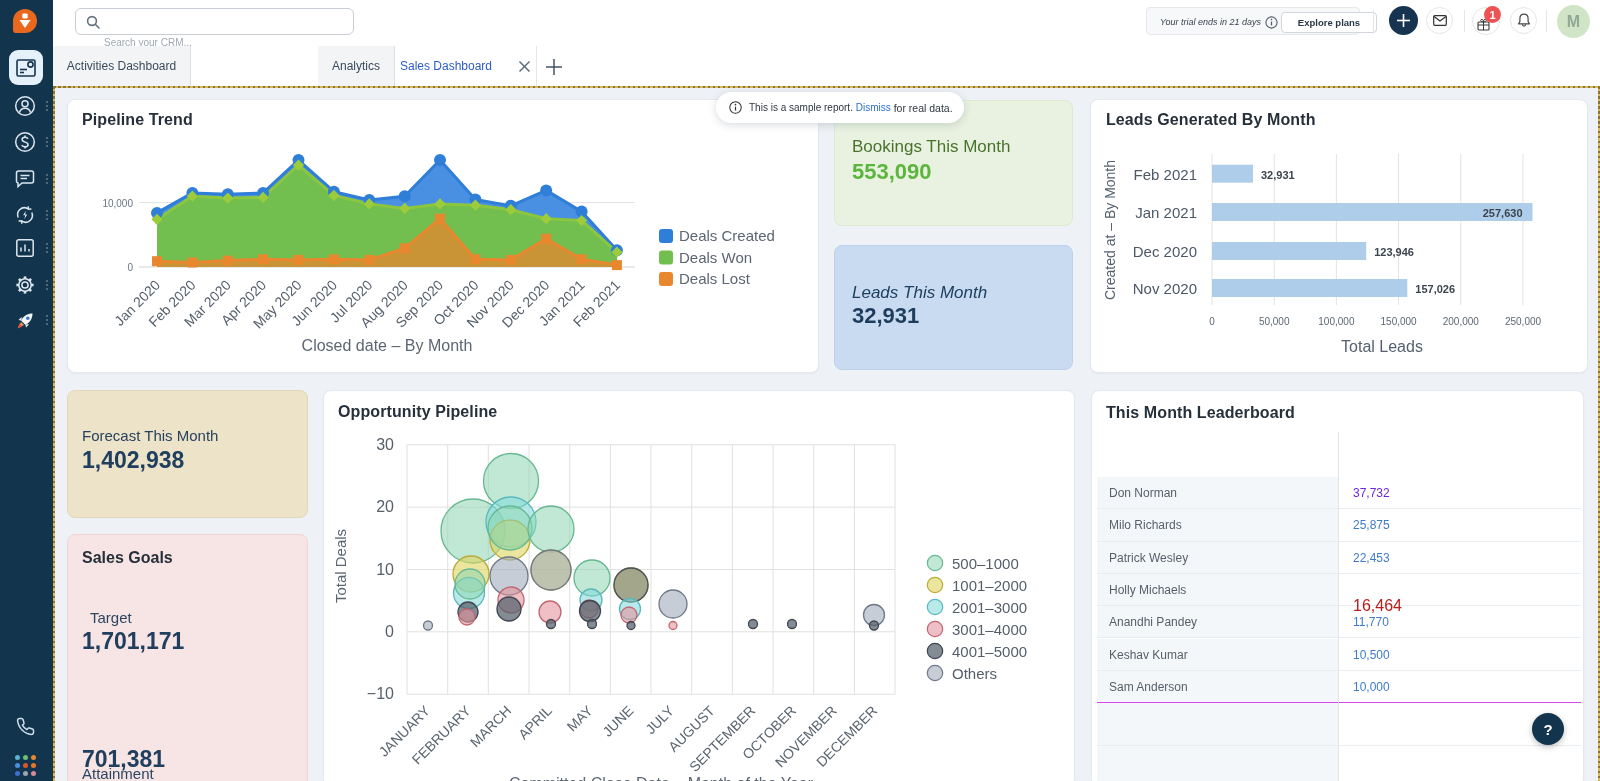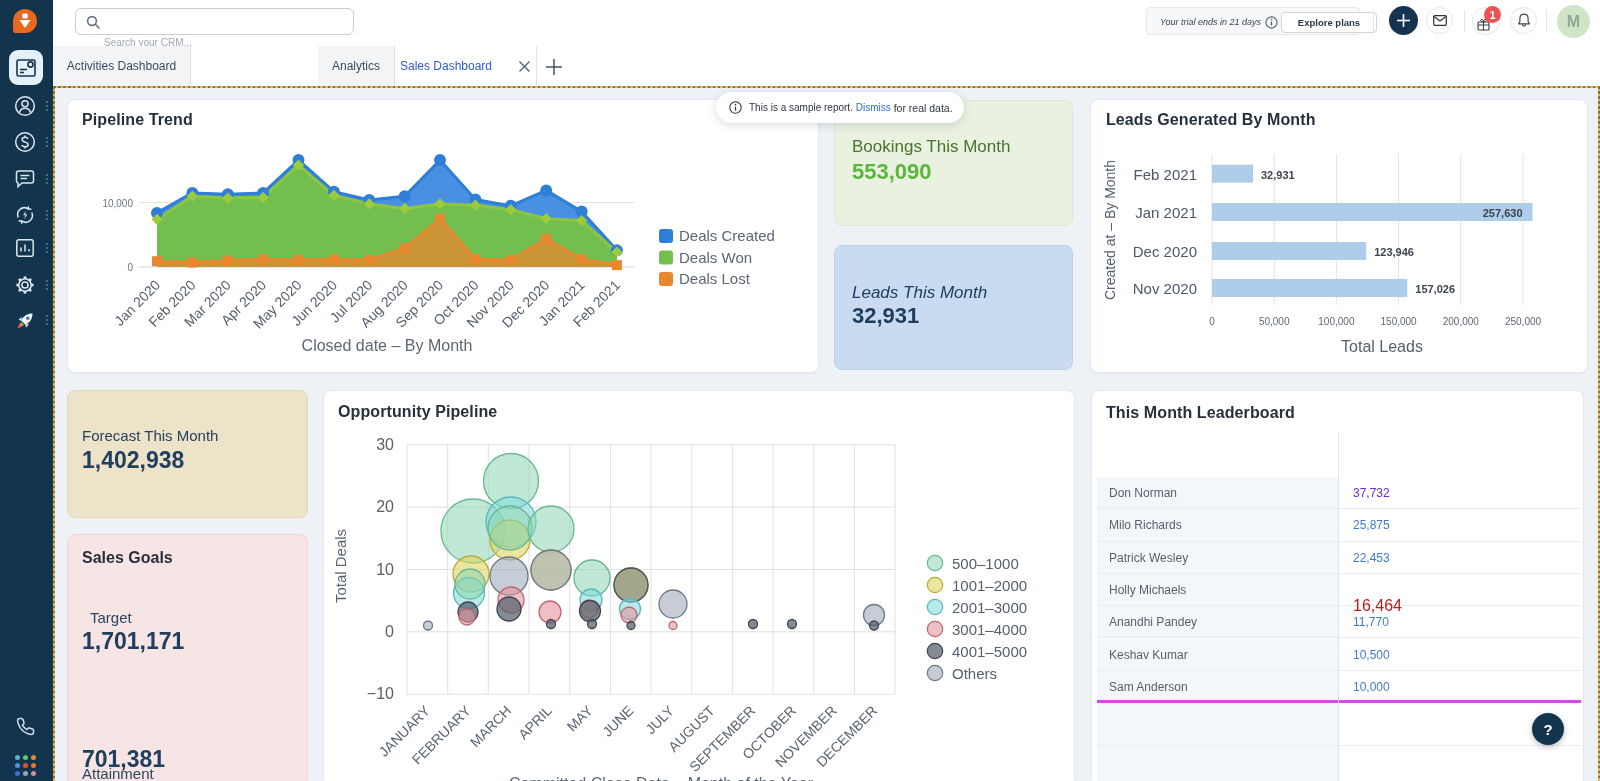--- a/index.html
+++ b/index.html
@@ -408,21 +408,21 @@
 <div class="abs" style="left:5px;top:215.2px;width:484px;height:32.3px;border-bottom:1px solid #e8edf2;">
 <div class="abs" style="left:0;top:0;width:241px;height:100%;background:#f4f7fa;"></div>
 <span class="abs" style="left:12px;top:9px;font-size:12px;color:#57606a;">Anandhi Pandey</span>
 <span class="abs" style="left:256px;top:9px;font-size:12px;color:#3f7cc8;">11,770</span>
     </div>
 <div class="abs" style="left:5px;top:247.5px;width:484px;height:32.3px;border-bottom:1px solid #e8edf2;">
 <div class="abs" style="left:0;top:0;width:241px;height:100%;background:#f4f7fa;"></div>
 <span class="abs" style="left:12px;top:9px;font-size:12px;color:#57606a;">Keshav Kumar</span>
 <span class="abs" style="left:256px;top:9px;font-size:12px;color:#3f7cc8;">10,500</span>
     </div>
-<div class="abs" style="left:5px;top:279.8px;width:484px;height:32.3px;border-bottom:3px solid #d946ef;">
+<div class="abs" style="left:5px;top:279.8px;width:484px;height:32.3px;border-bottom:1px solid #d946ef;">
 <div class="abs" style="left:0;top:0;width:241px;height:100%;background:#f4f7fa;"></div>
 <span class="abs" style="left:12px;top:9px;font-size:12px;color:#57606a;">Sam Anderson</span>
 <span class="abs" style="left:256px;top:9px;font-size:12px;color:#3f7cc8;">10,000</span>
     </div>
 <div class="abs" style="left:5px;top:312.1px;width:484px;height:43px;border-bottom:1px solid #e8edf2;">
       <div class="abs" style="left:0;top:0;width:241px;height:100%;background:#f4f7fa;"></div>
     </div>
 <div class="abs" style="left:5px;top:355.1px;width:484px;height:43px;border-bottom:1px solid #e8edf2;">
       <div class="abs" style="left:0;top:0;width:241px;height:100%;background:#f4f7fa;"></div>
     </div>

